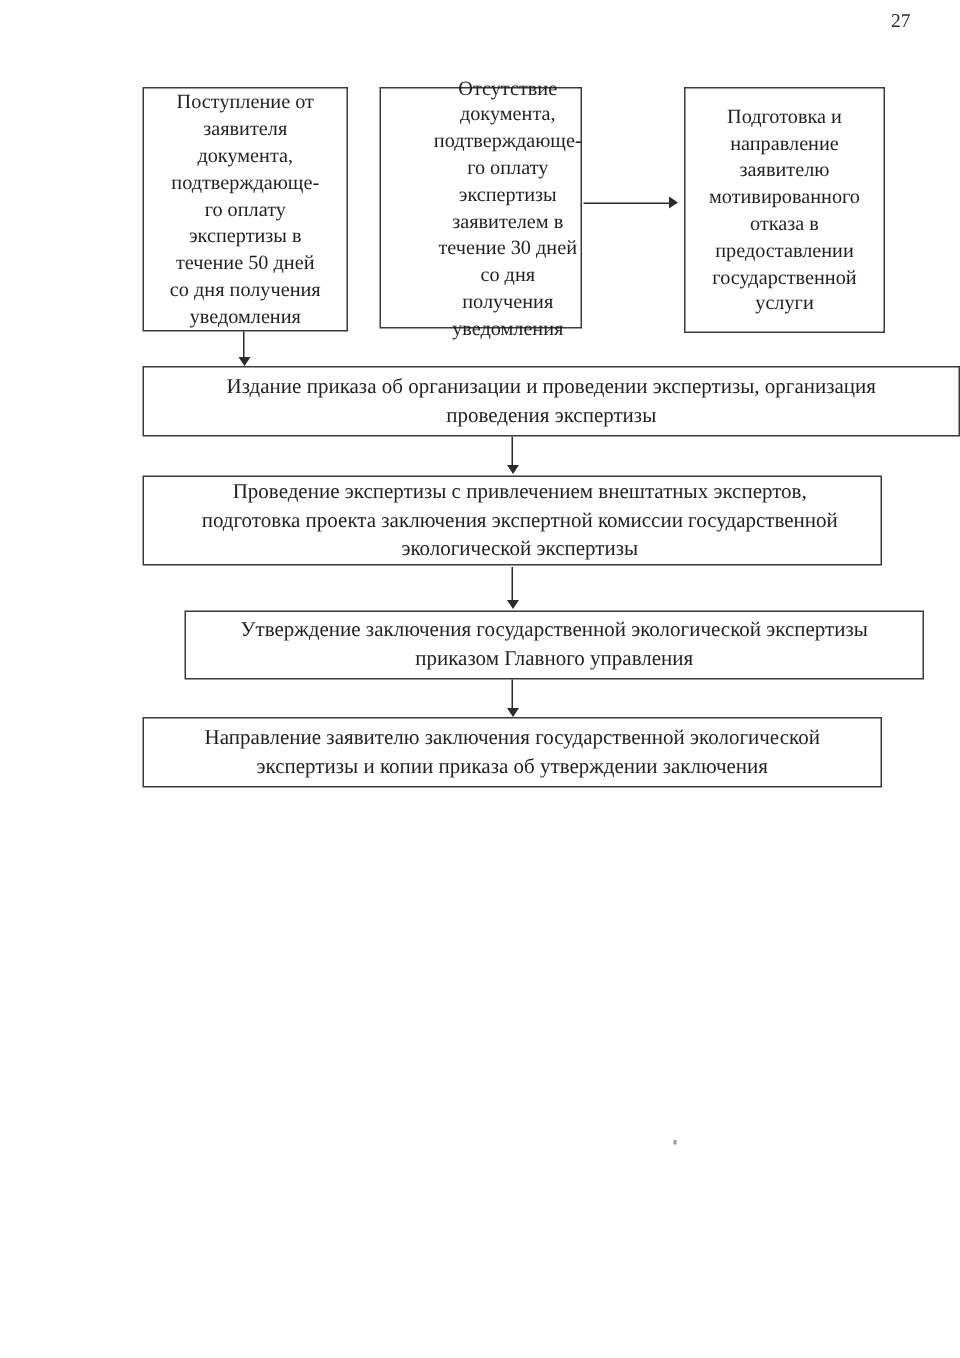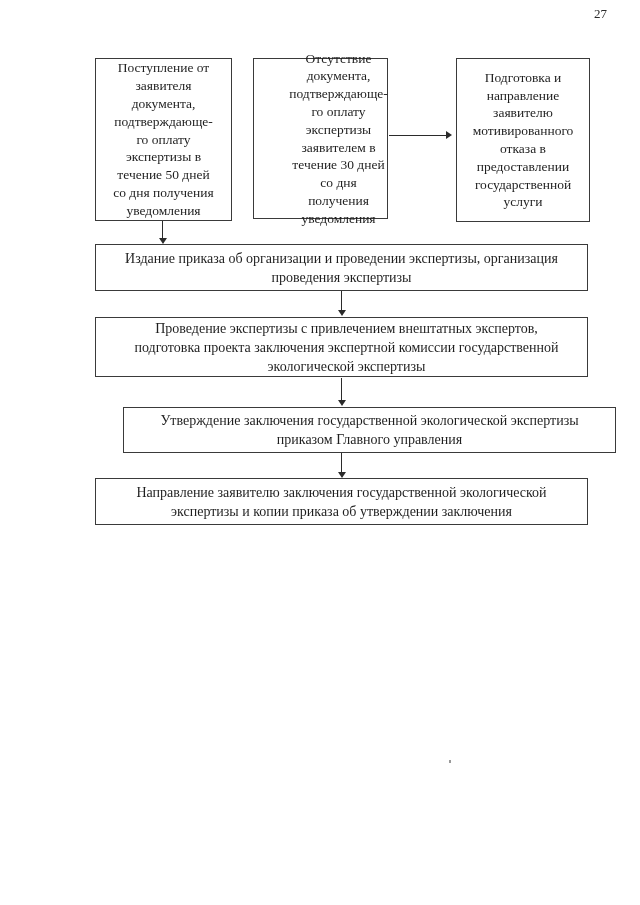--- a/index.html
+++ b/index.html
@@ -126,21 +126,21 @@
 отказа в
 предоставлении
 государственной
 услуги</span>
   </div>
 
   <div class="arr-h" style="left:389px; top:135px; width:57px;"></div>
 
   <div class="arr-v" style="left:162px; top:221px; height:17px;"></div>
 
-  <div class="fbox wide-box" style="left:95px; top:244px; width:493px; height:47px;">
+  <div class="fbox wide-box" style="left:95px; top:244px; width:545px; height:47px;">
     <span class="txt">Издание приказа об организации и проведении экспертизы, организация
 проведения экспертизы</span>
   </div>
 
   <div class="arr-v" style="left:341px; top:291px; height:19px;"></div>
 
   <div class="fbox wide-box" style="left:95px; top:317px; width:493px; height:60px;padding-left:10px;">
     <span class="txt">Проведение экспертизы с привлечением внештатных экспертов,
 подготовка проекта заключения экспертной комиссии государственной
 экологической экспертизы</span>

